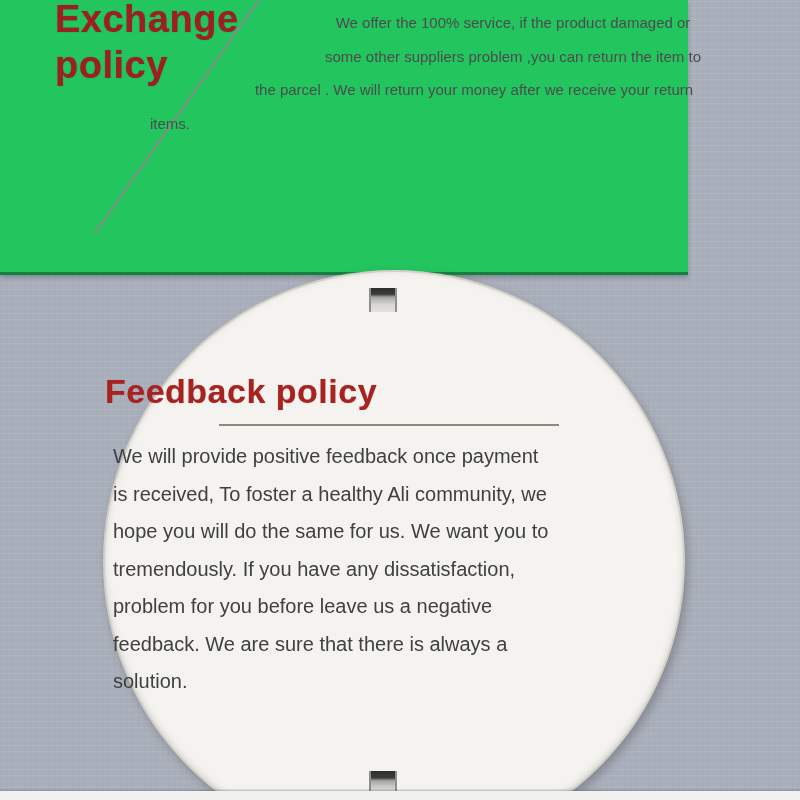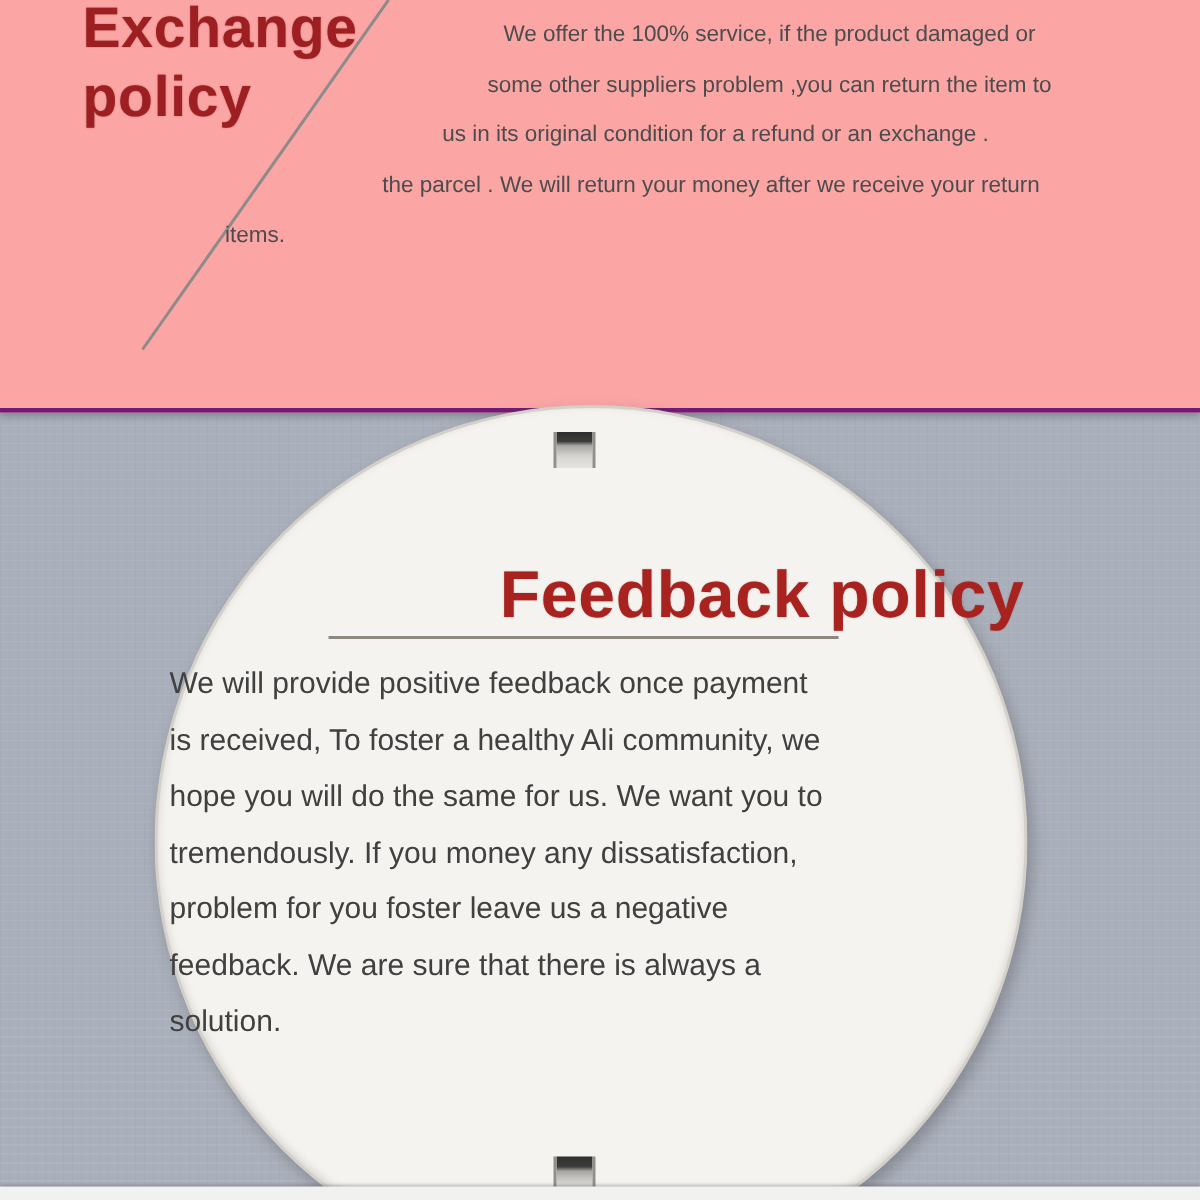--- a/index.html
+++ b/index.html
@@ -20,40 +20,40 @@
   .circle{
     position:absolute;left:103px;top:270px;width:578px;height:578px;
     border-radius:50%;
     background:#f4f3ef;
     border:2px solid rgba(170,165,155,0.45);
     box-shadow:3px 5px 10px rgba(90,92,100,0.45), inset 0 -2px 6px rgba(160,155,145,0.35);
     z-index:3;
   }
   .fb-title{
     position:absolute;left:0;top:100px;width:100%;margin:0;
-    text-align:right;
-    font-size:44px;font-weight:bold;letter-spacing:0.5px;
+    text-align:left;
+    font-size:34px;font-weight:bold;letter-spacing:0.5px;
     color:#a8231f;
     text-shadow:0 0 1px rgba(120,20,20,0.4);
   }
   .fb-underline{
     position:absolute;left:114px;top:152px;width:340px;height:2px;
     background:#8d8880;
   }
   .fb-body{
     position:absolute;left:8px;top:166px;width:562px;
     color:#404040;
     font-size:20px;line-height:37.5px;
     text-align:left;
   }
   
   .top-panel{
-    position:absolute;left:0;top:0;width:800px;height:272px;
-    background:#fca5a5;
-    border-bottom:3px solid #701a75;
+    position:absolute;left:0;top:0;width:688px;height:272px;
+    background:#22c55e;
+    border-bottom:3px solid #15803d;
     box-shadow:0 3px 4px rgba(70,70,75,0.35);
     z-index:2;
   }
   .diag{position:absolute;left:0;top:0;}
   .ex-title{
     position:absolute;left:55px;top:-4px;width:230px;margin:0;
     font-size:38px;line-height:46px;font-weight:bold;letter-spacing:0.5px;
     color:#9e1f22;
     text-shadow:0 0 1px rgba(100,15,18,0.5);
   }
@@ -92,36 +92,35 @@
 
   <div class="gray-bg"></div>
 
   <div class="circle">
     <h2 class="fb-title">Feedback policy</h2>
     <div class="fb-underline"></div>
     <div class="fb-body">
       <div>We will provide positive feedback once payment</div>
       <div>is received, To foster a healthy Ali community, we</div>
       <div>hope you will do the same for us. We want you to</div>
-      <div>tremendously. If you money any dissatisfaction,</div>
-      <div>problem for you foster leave us a negative</div>
+      <div>tremendously. If you have any dissatisfaction,</div>
+      <div>problem for you before leave us a negative</div>
       <div>feedback. We are sure that there is always a</div>
       <div>solution.</div>
     </div>
   </div>
 
   <div class="top-panel">
     <svg class="diag" width="800" height="272">
       <line x1="259" y1="0" x2="95" y2="233" stroke="#8b8b89" stroke-width="2"></line>
     </svg>
     <h1 class="ex-title">Exchange policy</h1>
     <div class="ex-body">
       <div class="xline xl0">We offer the 100% service, if the product damaged or</div>
       <div class="xline xl1">some other suppliers problem ,you can return the item to</div>
-      <div class="xline xl2">us in its original condition for a refund or an exchange .</div>
       <div class="xline xl4">the parcel . We will return your money after we receive your return</div>
       <div class="xline xl5">items.</div>
     </div>
   </div>
 
   <div class="notch notch-top"></div>
   <div class="notch notch-bottom"></div>
 
   <div class="bottom-strip"></div>
 

